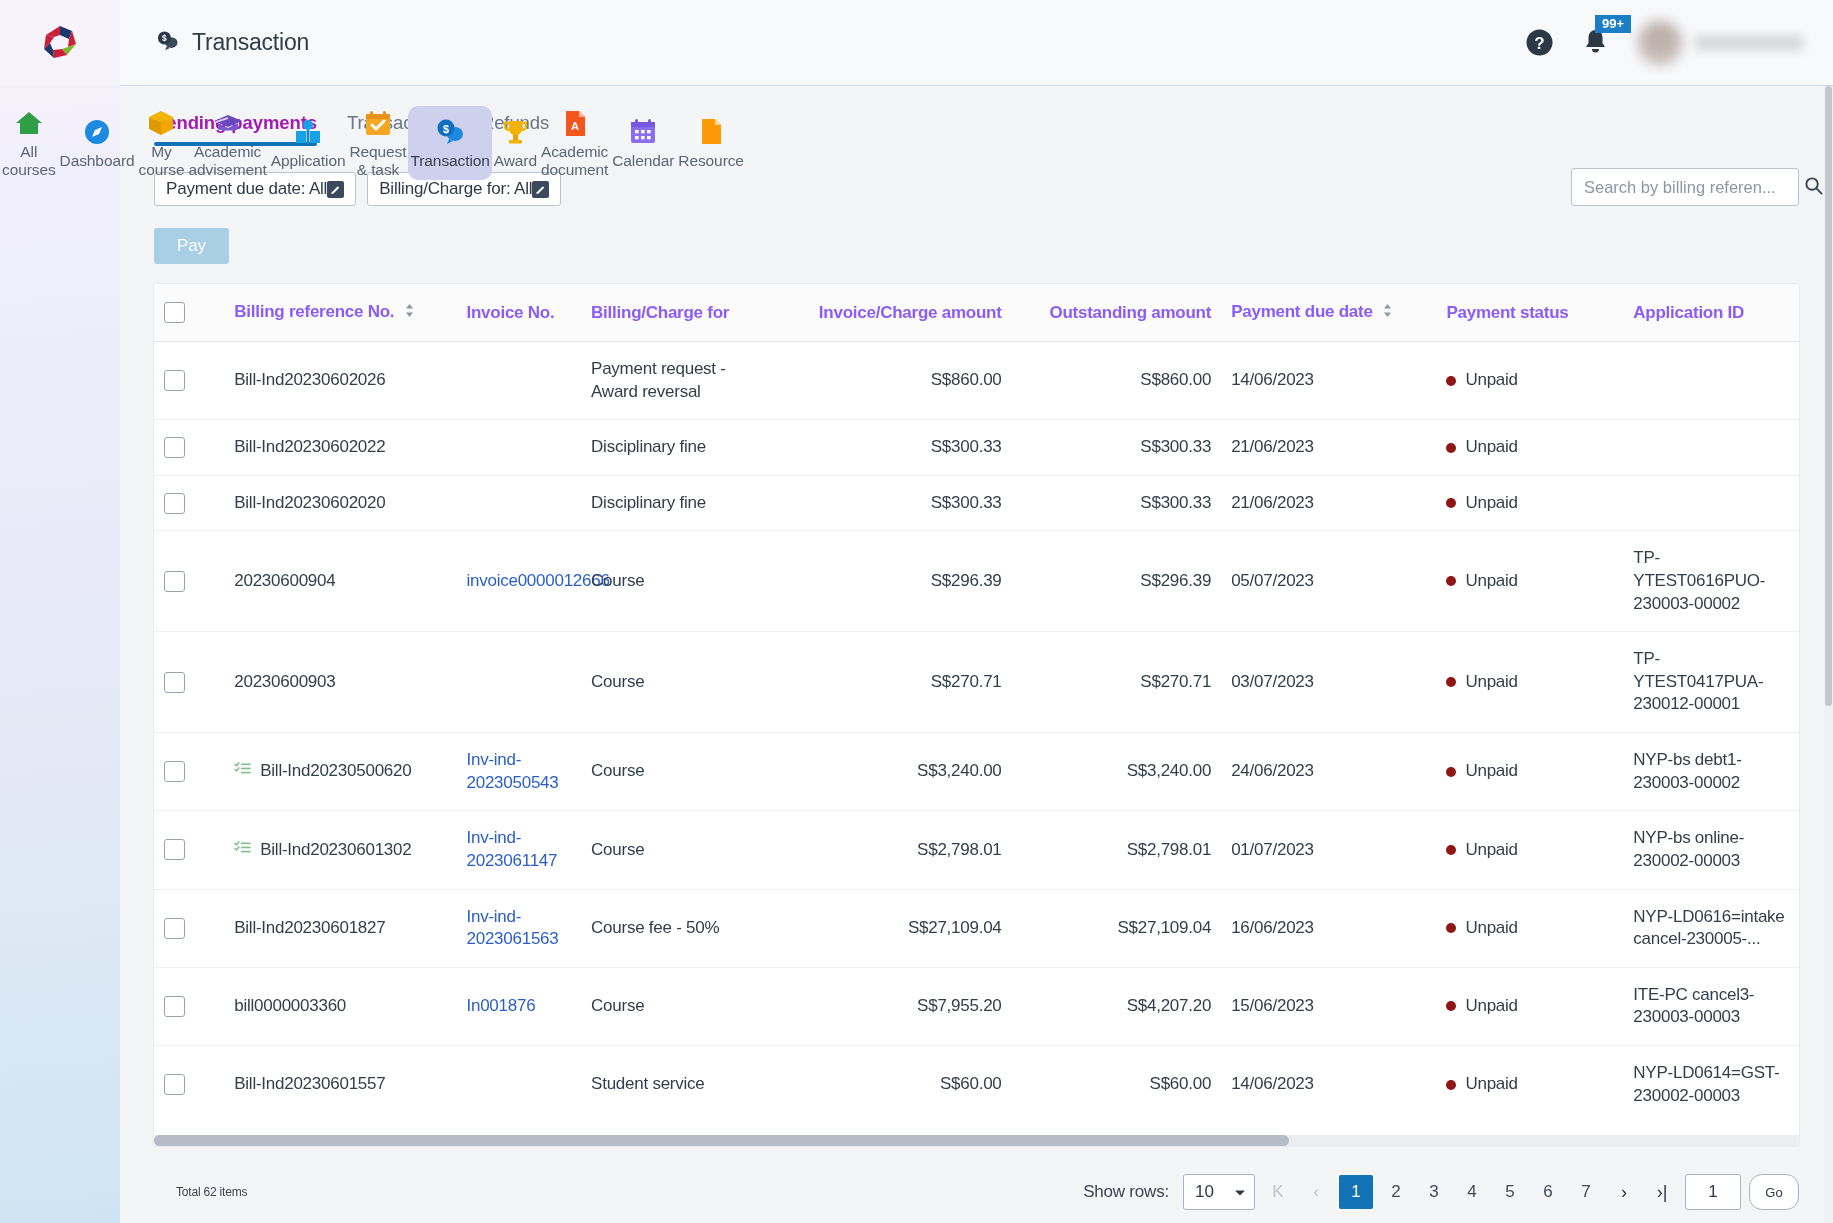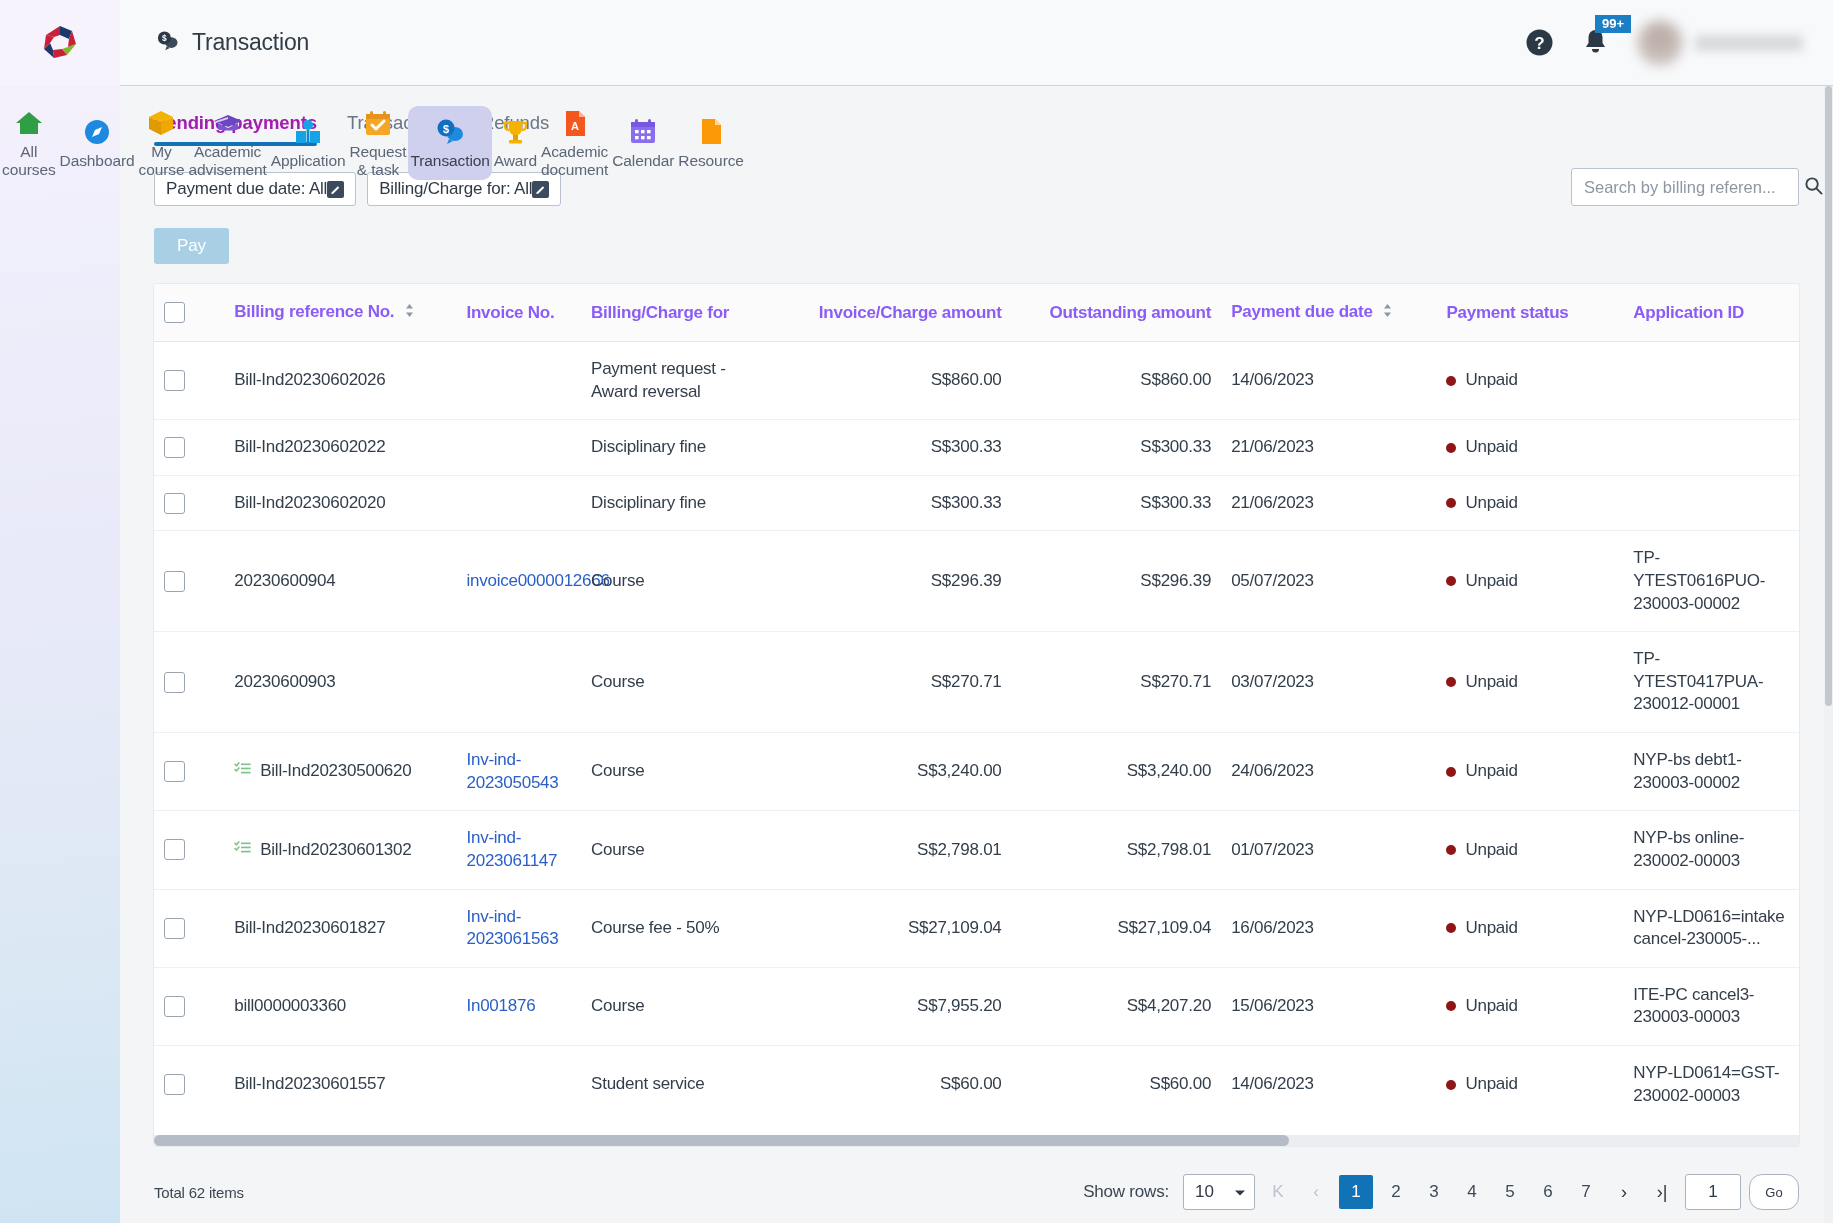--- a/index.html
+++ b/index.html
@@ -144,21 +144,21 @@
   }
   .hscroll-thumb {
     height: 11px; width: 69%; background: #b6bcc5; border-radius: 6px; cursor: pointer;
   }
 
   
   .footer {
     height: 62px; display: flex; align-items: center; padding: 0 34px;
     background: #f4f5f7;
   }
-  .total { font-size: 15px; color: #3c4652; letter-spacing: -0.2px; }
+  .total { font-size: 12px; color: #3c4652; letter-spacing: -0.2px; margin-left: 22px; }
   .pager { margin-left: auto; display: flex; align-items: center; gap: 8px; }
   .showrows { font-size: 17px; color: #3c4652; margin-right: 6px; letter-spacing: -0.2px; }
   .select {
     width: 72px; height: 36px; border: 1px solid #aab3bf; border-radius: 3px; background: #fff;
     display: flex; align-items: center; justify-content: space-between;
     padding: 0 8px 0 11px; font-size: 17px; color: #2f3a46; cursor: pointer;
   }
   .pg {
     min-width: 30px; height: 32px; display: flex; align-items: center; justify-content: center;
     font-size: 17px; color: #3f4a57; cursor: pointer; border-radius: 2px; padding: 0 5px;

